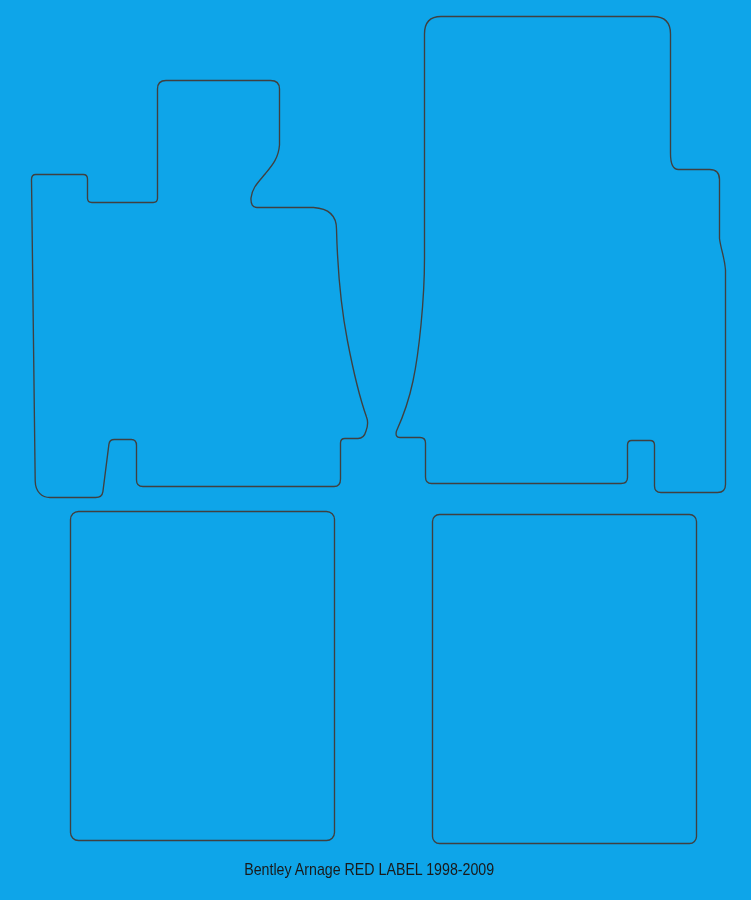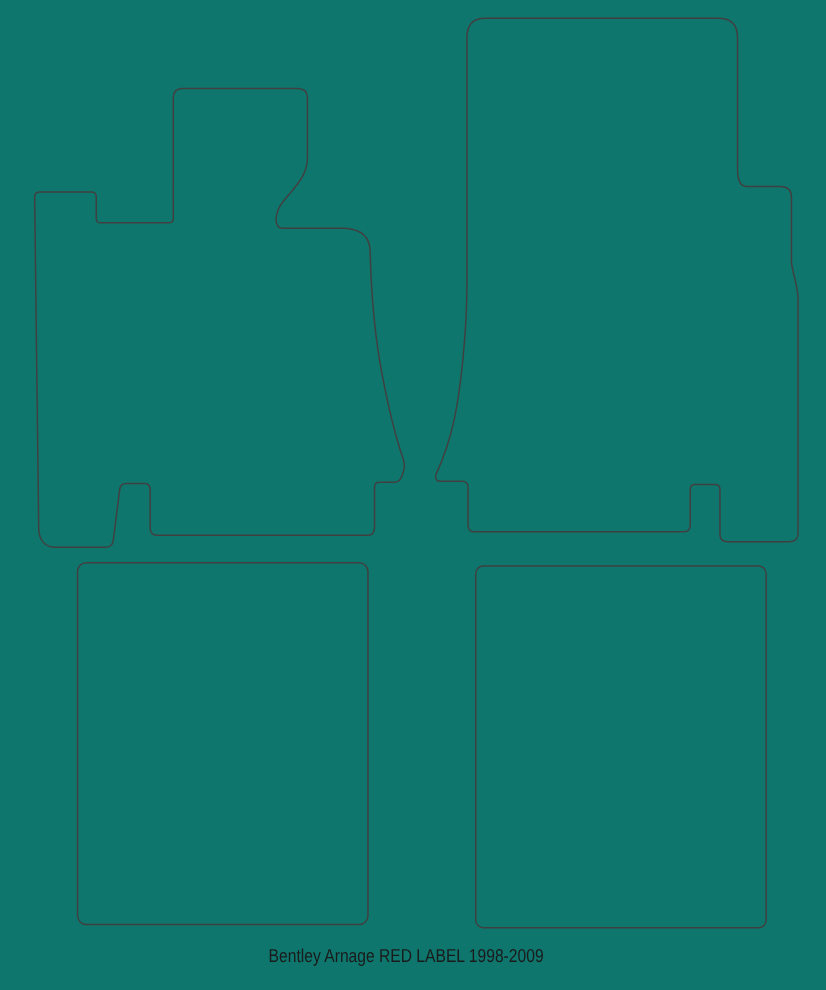--- a/index.html
+++ b/index.html
@@ -1,16 +1,16 @@
 <!DOCTYPE html>
 <html><head>
 <meta charset="utf-8">
 <style>
   html,body{margin:0;padding:0;background:#ffffff;}
-  .page{width:751px;height:900px;position:relative;background:#0f766e;overflow:hidden;}
+  .page{width:751px;height:900px;position:relative;background:#0ea5e9;overflow:hidden;}
   svg{position:absolute;top:0;left:0;}
   text{font-family:"Liberation Sans", sans-serif;}
 </style>
 </head>
 <body>
 <div class="page">
 <svg width="751" height="900" viewBox="0 0 751 900" fill="none" stroke="#404040" stroke-width="1.35">
 
 <path d="M 157.5,89
 Q 157.5,80.5 166,80.5

